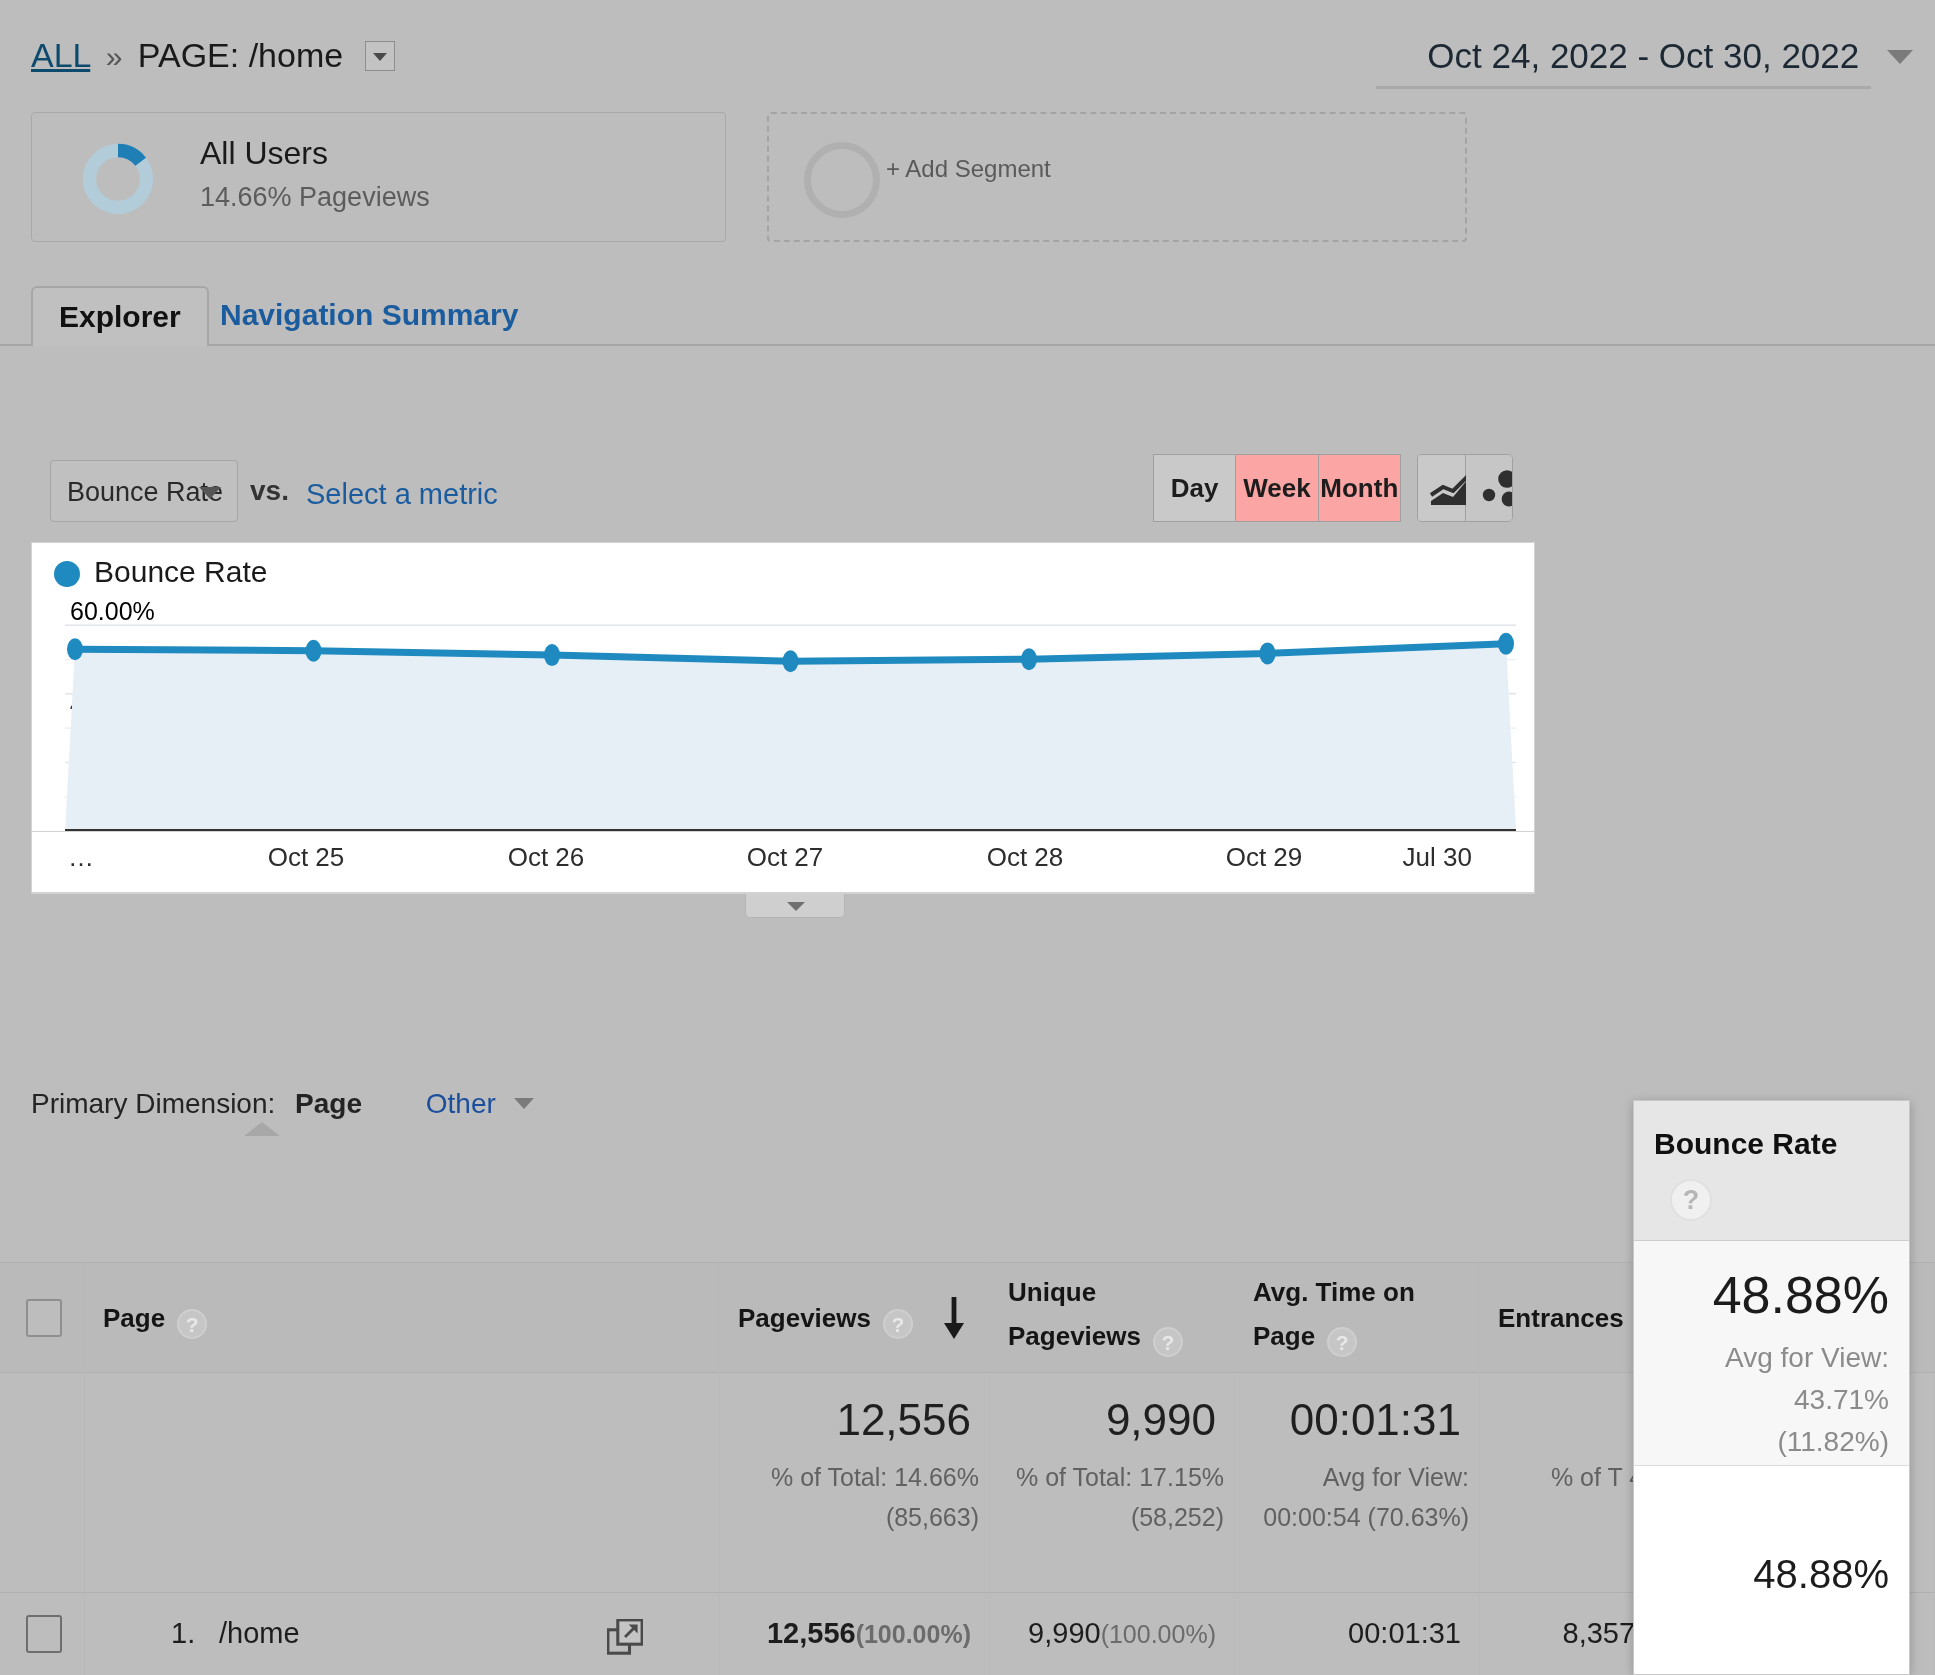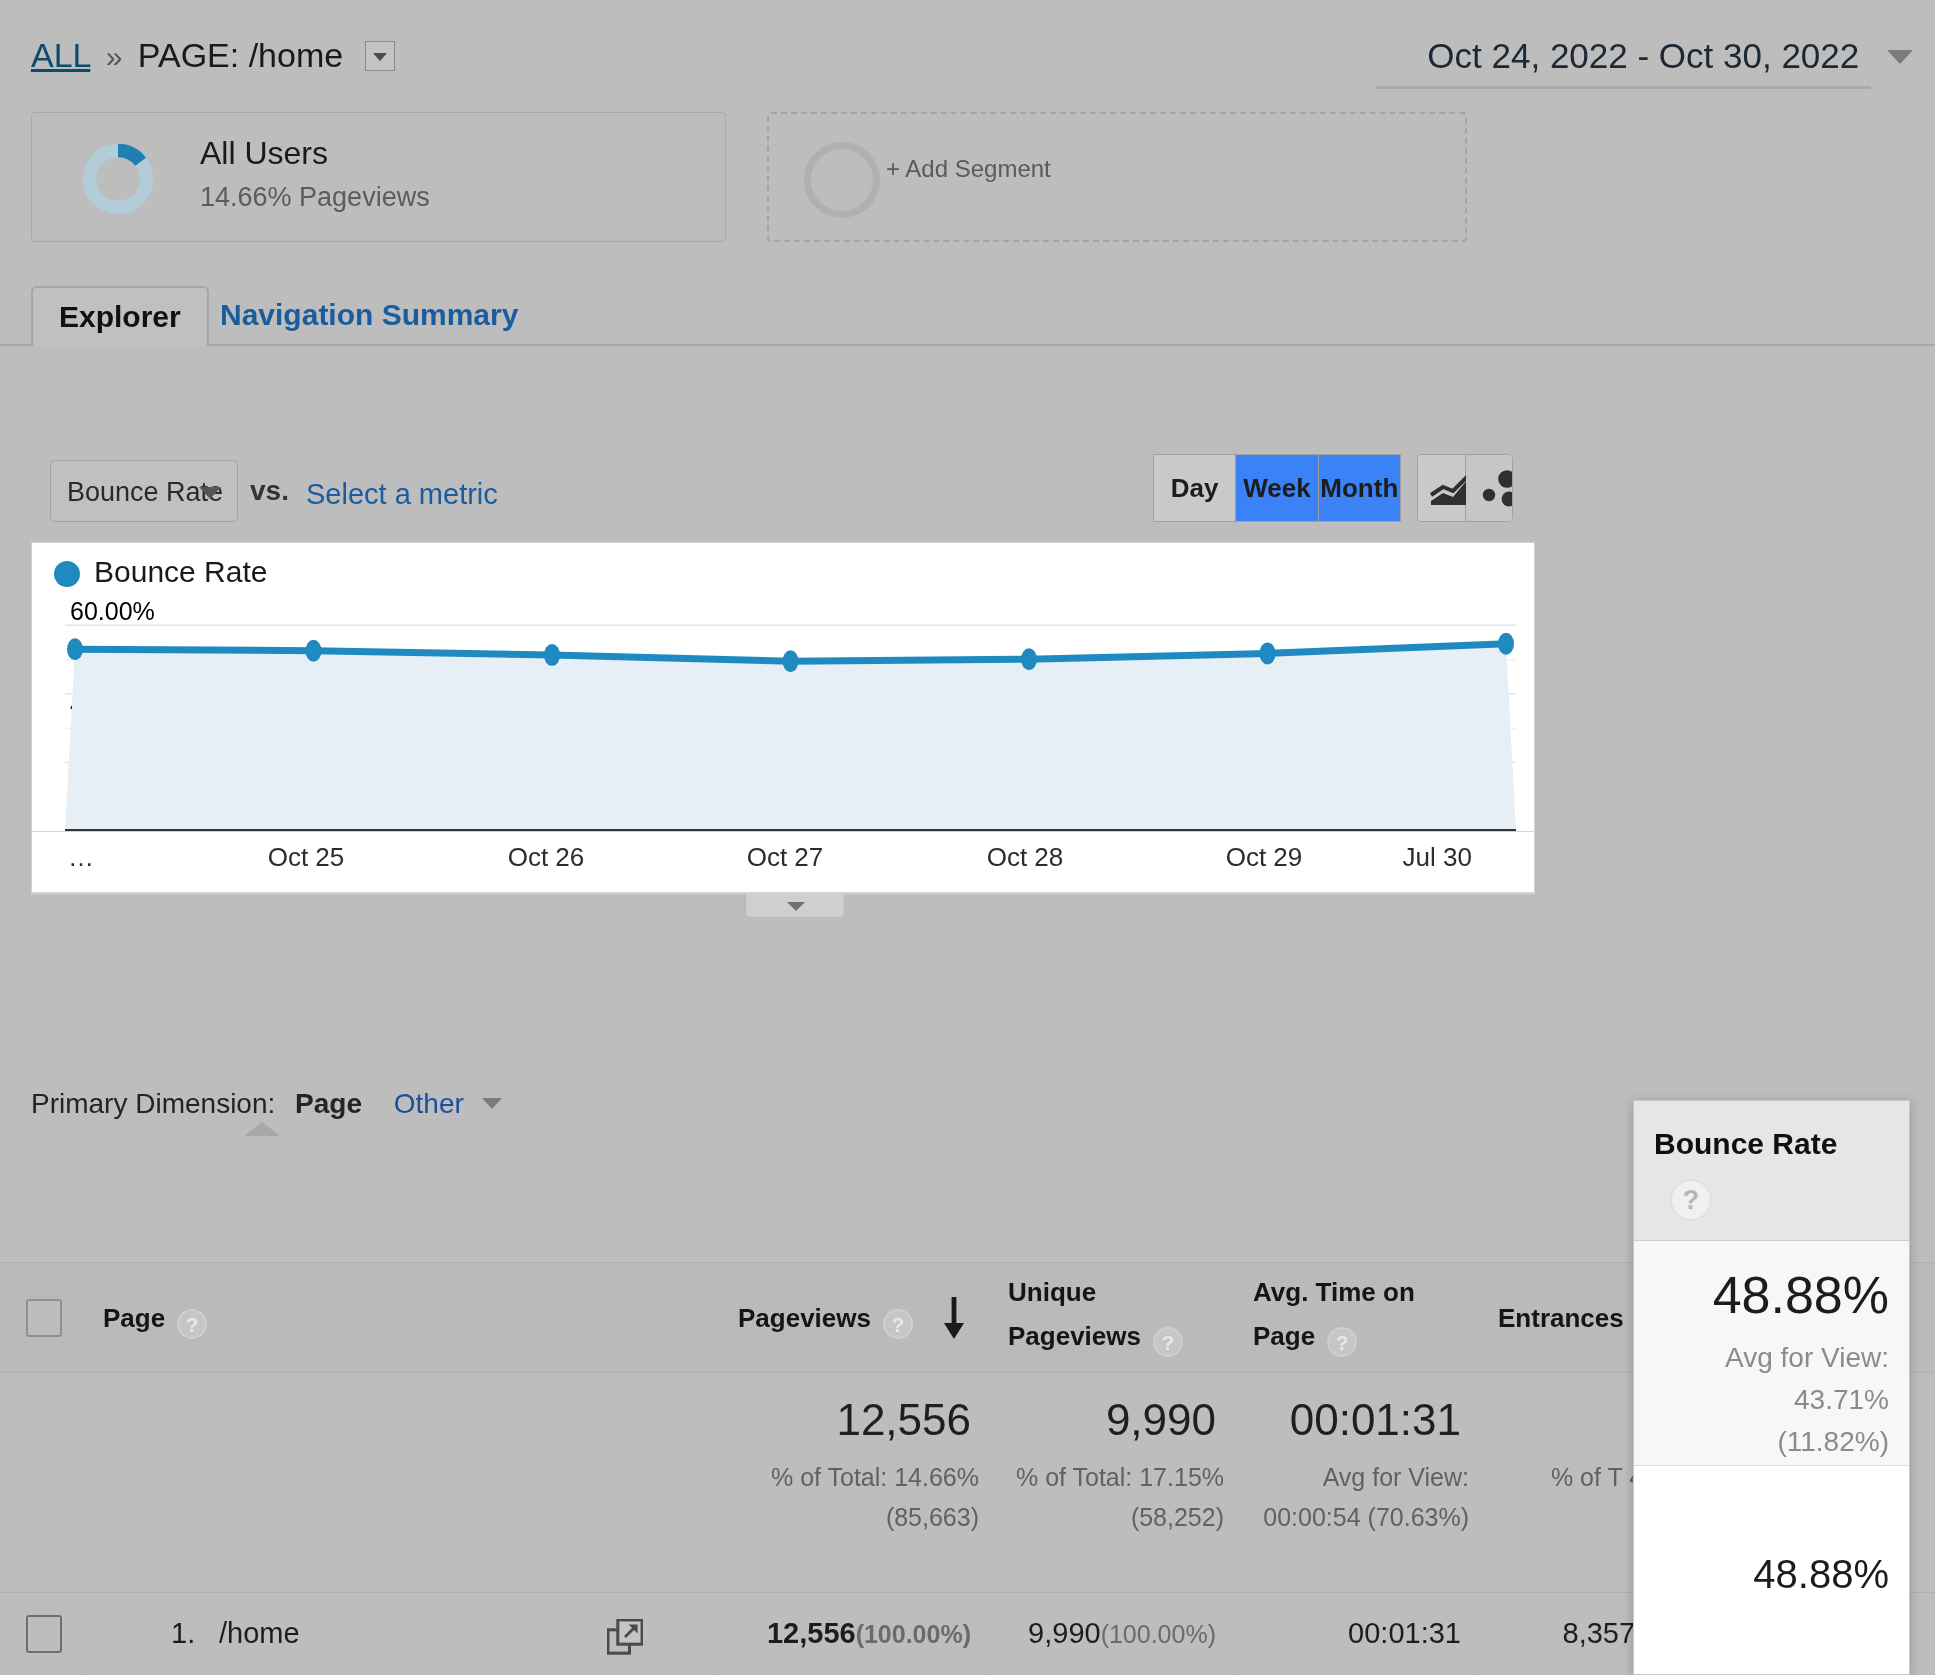--- a/index.html
+++ b/index.html
@@ -75,21 +75,21 @@
   }
   .metric-sel .lbl { position:absolute; left:16px; top:16px; font-size:27px; color:#2a2a2a; }
   .metric-sel .cv { position:absolute; right:16px; top:26px;
     border-left:11px solid transparent; border-right:11px solid transparent; border-top:12px solid #555; }
   .vs-label { position:absolute; left:250px; top:475px; font-size:28px; font-weight:bold; color:#333; }
   .select-metric { position:absolute; left:306px; top:478px; font-size:29px; color:#1b5c9e; }
 
   .dwm { position:absolute; left:1153px; top:454px; width:248px; height:68px;
     border:1px solid #a0a0a0; border-radius:0; overflow:hidden; display:flex; }
   .dwm div { flex:1; text-align:center; line-height:66px; font-size:26px; font-weight:bold; color:#1d1d1d;
-    border-right:1px solid #a0a0a0; background:#3b82f6; }
+    border-right:1px solid #a0a0a0; background:#fca5a5; }
   .dwm div:last-child { border-right:none; }
   .dwm div.on { background:#c9c9c9; }
 
   .charttypes { position:absolute; left:1417px; top:454px; width:96px; height:68px;
     border:1px solid #a0a0a0; border-radius:5px; overflow:hidden; display:flex; }
   .charttypes .ct { flex:1; position:relative; border-right:1px solid #a0a0a0; background:#bcbcbc; }
   .charttypes .ct:last-child { border-right:none; background:#c6c6c6; }
   .charttypes .ct.on { background:#c9c9c9; }
 
   
@@ -108,21 +108,21 @@
     position:absolute; left:745px; top:894px; width:100px; height:24px;
     background:#cfcfcf; border:1px solid #b5b5b5; border-top:none;
     border-bottom-left-radius:5px; border-bottom-right-radius:5px;
   }
   .chart-handle:after { content:""; position:absolute; left:41px; top:8px;
     border-left:9px solid transparent; border-right:9px solid transparent; border-top:9px solid #707070; }
 
   
   .primdim { position:absolute; left:31px; top:1088px; font-size:28px; color:#242424; white-space:nowrap; }
   .primdim b { font-weight:bold; margin-left:12px; }
-  .primdim .other { color:#1b4f9c; margin-left:24px; }
+  .primdim .other { color:#1b4f9c; margin-left:56px; }
   .primdim .ocv { display:inline-block; margin-left:10px; vertical-align:4px;
     border-left:10px solid transparent; border-right:10px solid transparent; border-top:11px solid #7b7b7b; }
   .pd-arrow { position:absolute; left:244px; top:1122px; width:0; height:0;
     border-left:18px solid transparent; border-right:18px solid transparent; border-bottom:14px solid #a8a8a8; }
 
   
   .tbar { position:absolute; left:0; top:1178px; width:1935px; height:76px; }
 
   
   .tbl { position:absolute; left:0; top:1262px; width:1935px; border-top:1px solid #b0b0b0; }

